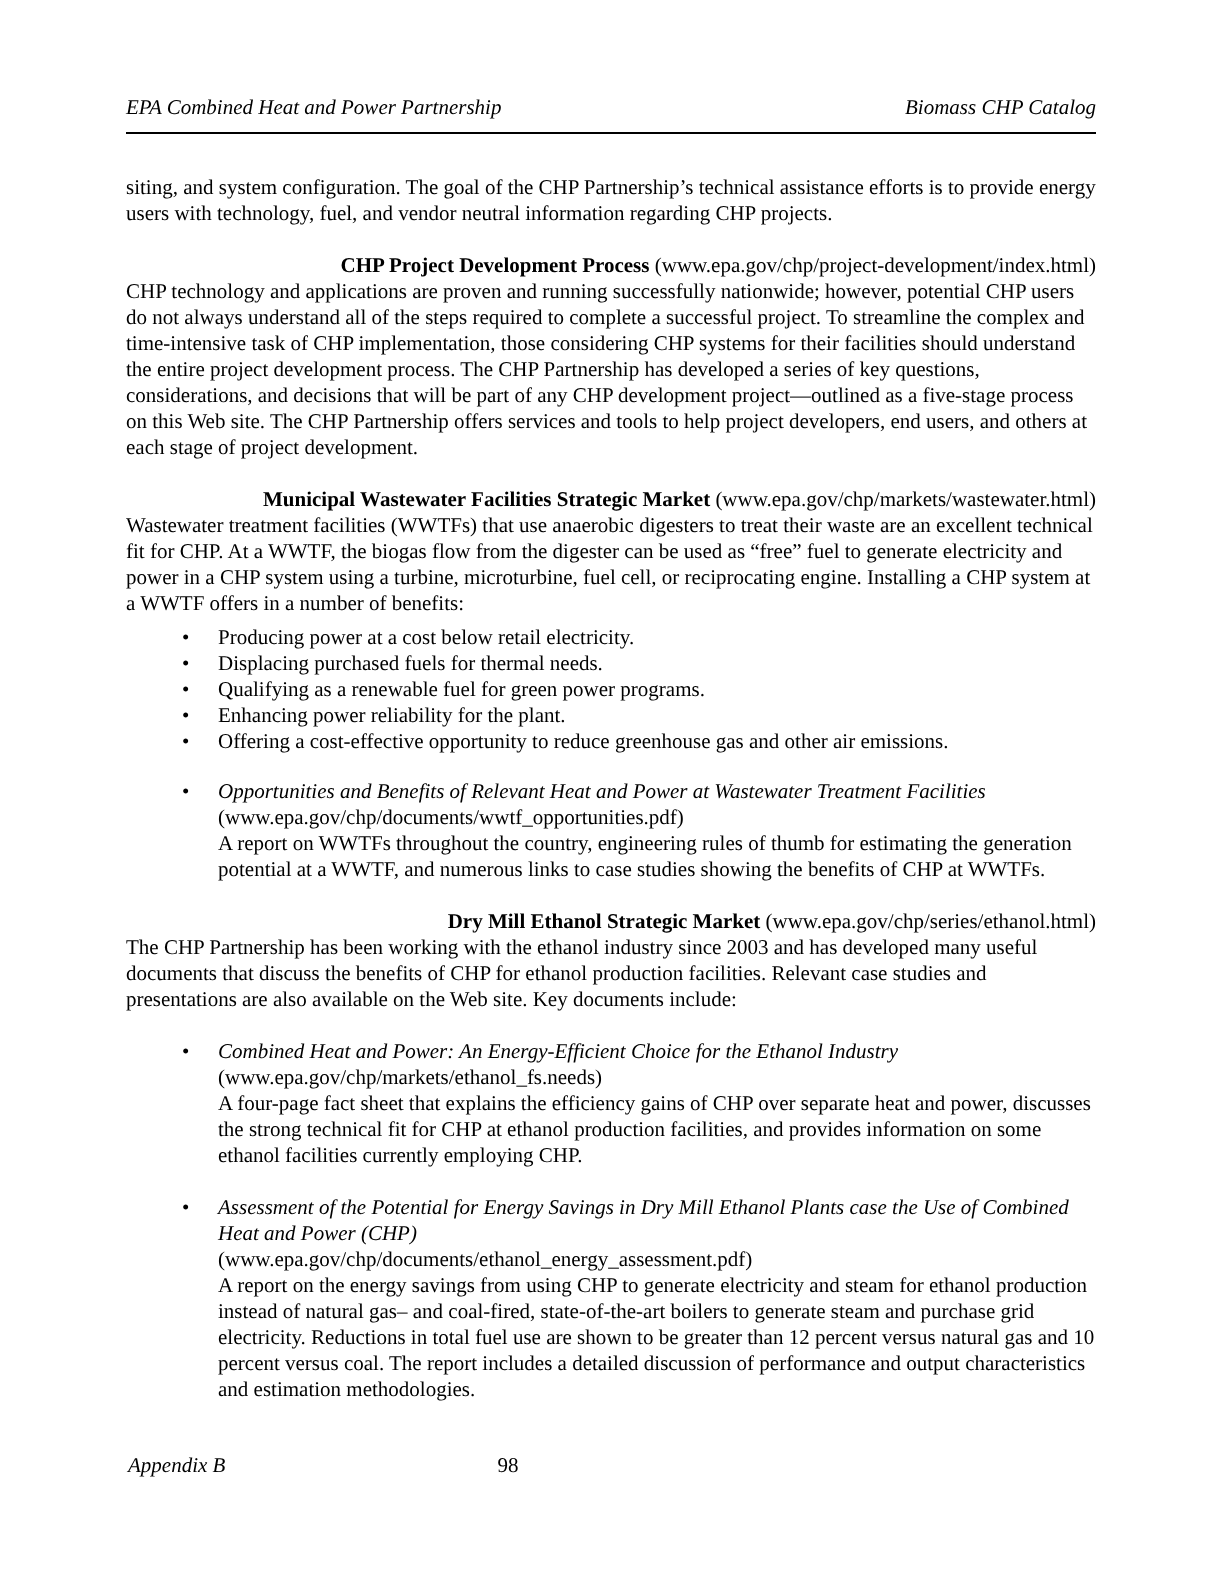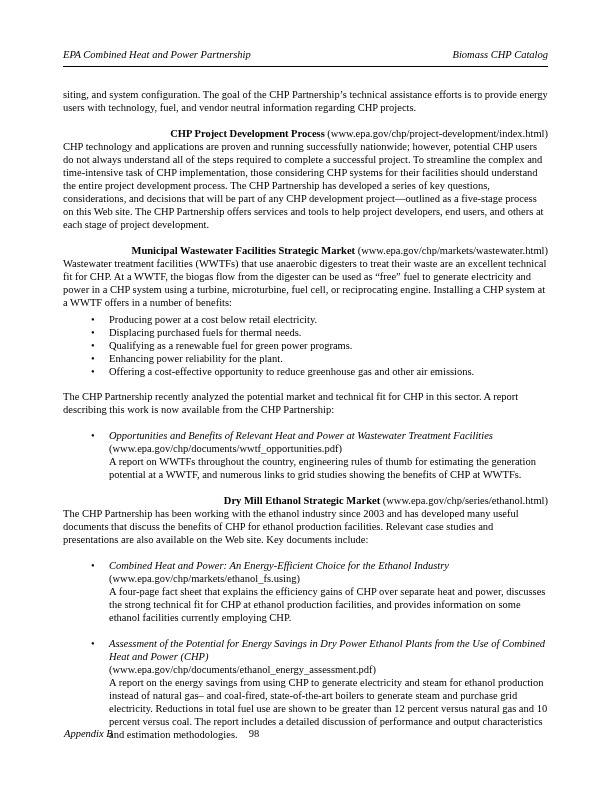--- a/index.html
+++ b/index.html
@@ -81,44 +81,43 @@
     <p class="lead-para">Wastewater treatment facilities (WWTFs) that use anaerobic digesters to treat their waste are an excellent technical fit for CHP. At a WWTF, the biogas flow from the digester can be used as “free” fuel to generate electricity and power in a CHP system using a turbine, microturbine, fuel cell, or reciprocating engine. Installing a CHP system at a WWTF offers in a number of benefits:</p>
 
     <ul class="benefits">
       <li>Producing power at a cost below retail electricity.</li>
       <li>Displacing purchased fuels for thermal needs.</li>
       <li>Qualifying as a renewable fuel for green power programs.</li>
       <li>Enhancing power reliability for the plant.</li>
       <li>Offering a cost-effective opportunity to reduce greenhouse gas and other air emissions.</li>
     </ul>
 
-    <p class="body-para">The CHP Partnership recently analyzed the potential market and technical fit for CHP in this sector. A report describing this work is now available from the CHP Partnership:</p>
 
     <ul class="docs">
       <li>
         <div class="italic">Opportunities and Benefits of Relevant Heat and Power at Wastewater Treatment Facilities</div>
         <div>(www.epa.gov/chp/documents/wwtf_opportunities.pdf)</div>
-        <div>A report on WWTFs throughout the country, engineering rules of thumb for estimating the generation potential at a WWTF, and numerous links to grid studies showing the benefits of CHP at WWTFs.</div>
+        <div>A report on WWTFs throughout the country, engineering rules of thumb for estimating the generation potential at a WWTF, and numerous links to case studies showing the benefits of CHP at WWTFs.</div>
       </li>
     </ul>
 
     <p class="section-head">
       <span class="title">Dry Mill Ethanol Strategic Market</span>
       <span>(www.epa.gov/chp/series/ethanol.html)</span>
     </p>
     <p class="body-para">The CHP Partnership has been working with the ethanol industry since 2003 and has developed many useful documents that discuss the benefits of CHP for ethanol production facilities. Relevant case studies and presentations are also available on the Web site. Key documents include:</p>
 
     <ul class="docs">
       <li>
         <div class="italic">Combined Heat and Power: An Energy-Efficient Choice for the Ethanol Industry</div>
-        <div>(www.epa.gov/chp/markets/ethanol_fs.using)</div>
+        <div>(www.epa.gov/chp/markets/ethanol_fs.needs)</div>
         <div>A four-page fact sheet that explains the efficiency gains of CHP over separate heat and power, discusses the strong technical fit for CHP at ethanol production facilities, and provides information on some ethanol facilities currently employing CHP.</div>
       </li>
       <li>
-        <div class="italic">Assessment of the Potential for Energy Savings in Dry Power Ethanol Plants from the Use of Combined Heat and Power (CHP)</div>
+        <div class="italic">Assessment of the Potential for Energy Savings in Dry Mill Ethanol Plants case the Use of Combined Heat and Power (CHP)</div>
         <div>(www.epa.gov/chp/documents/ethanol_energy_assessment.pdf)</div>
         <div>A report on the energy savings from using CHP to generate electricity and steam for ethanol production instead of natural gas– and coal-fired, state-of-the-art boilers to generate steam and purchase grid electricity. Reductions in total fuel use are shown to be greater than 12 percent versus natural gas and 10 percent versus coal. The report includes a detailed discussion of performance and output characteristics and estimation methodologies.</div>
       </li>
     </ul>
 
   </div>
 </div>
 
 <div class="footer">
   <span class="footer-left">Appendix B</span>

